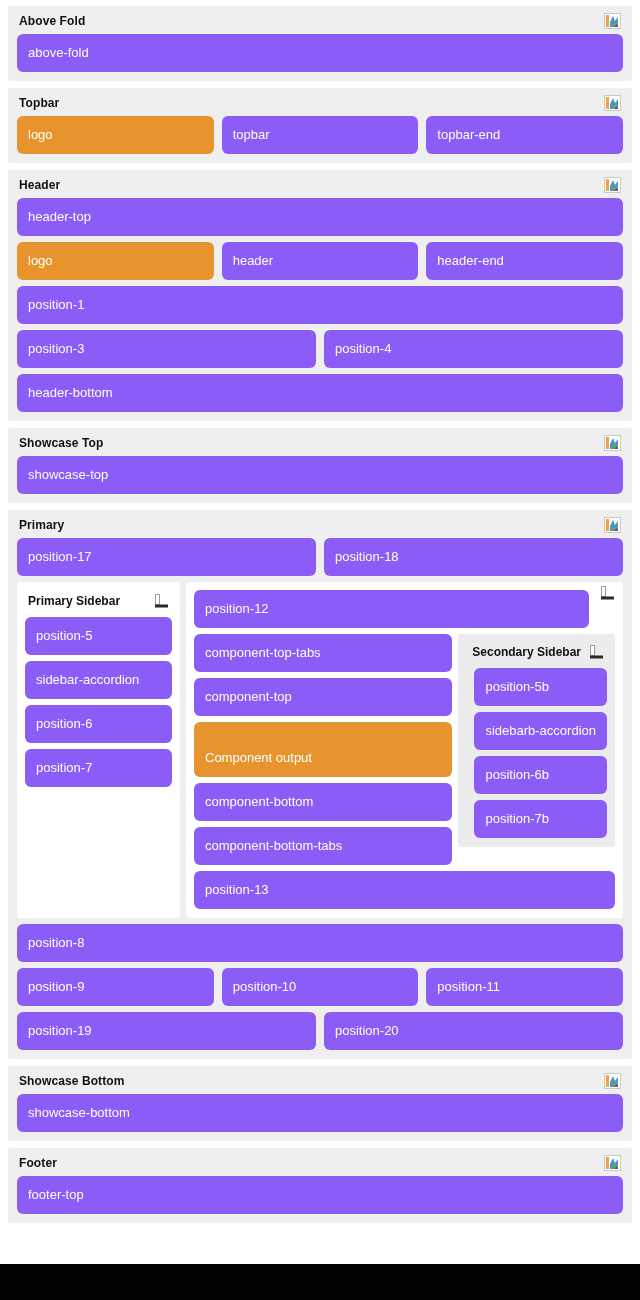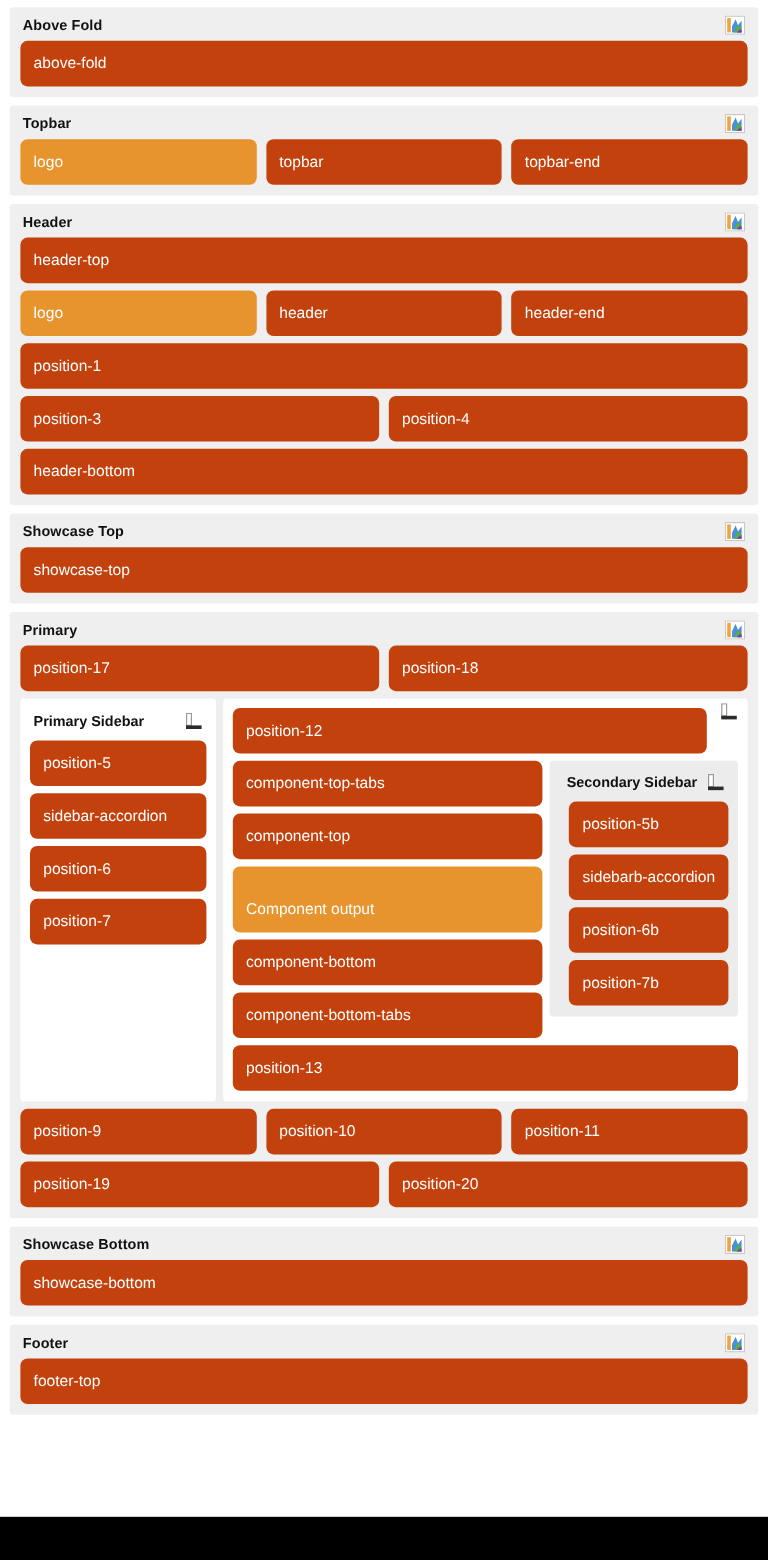--- a/index.html
+++ b/index.html
@@ -42,21 +42,21 @@
   }
 
   
   .pic-icon { width: 17px; height: 16px; display: block; flex: 0 0 auto; cursor: pointer; }
 
   
   .side-icon { width: 16px; height: 14px; display: block; flex: 0 0 auto; }
 
   
   .mod {
-    background: #c2410c;
+    background: #8b5cf6;
     color: #ffffff;
     border-radius: 6px;
     font-size: 13px;
     line-height: 1;
     padding: 12px 11px 13px 11px;
     white-space: nowrap;
     overflow: hidden;
     text-overflow: ellipsis;
   }
   .mod.accent { background: #e8942e; }
@@ -284,20 +284,21 @@
                 <div class="mod">position-6b</div>
                 <div class="mod">position-7b</div>
               </div>
             </div>
           </div>
 
           <div class="mod">position-13</div>
         </div>
       </div>
 
+      <div class="mod">position-8</div>
 
       <div class="row">
         <div class="mod w-third">position-9</div>
         <div class="mod w-third">position-10</div>
         <div class="mod w-third">position-11</div>
       </div>
 
       <div class="row">
         <div class="mod w-half">position-19</div>
         <div class="mod w-half">position-20</div>

